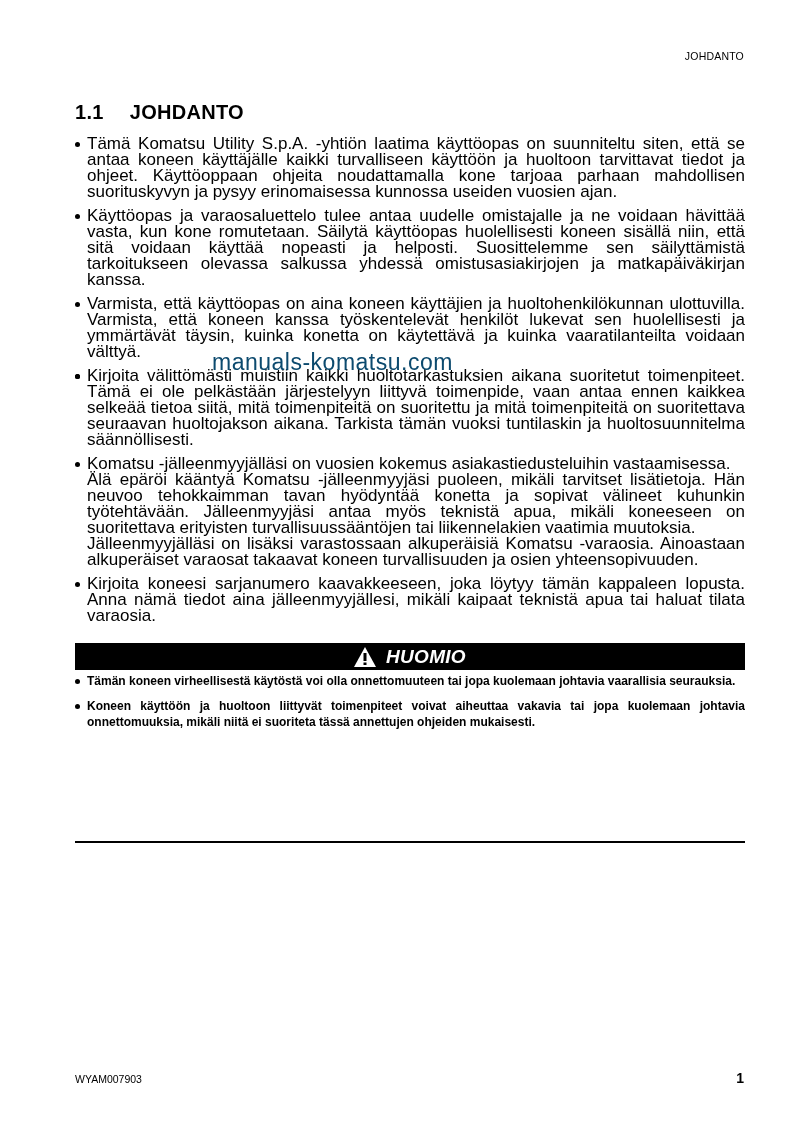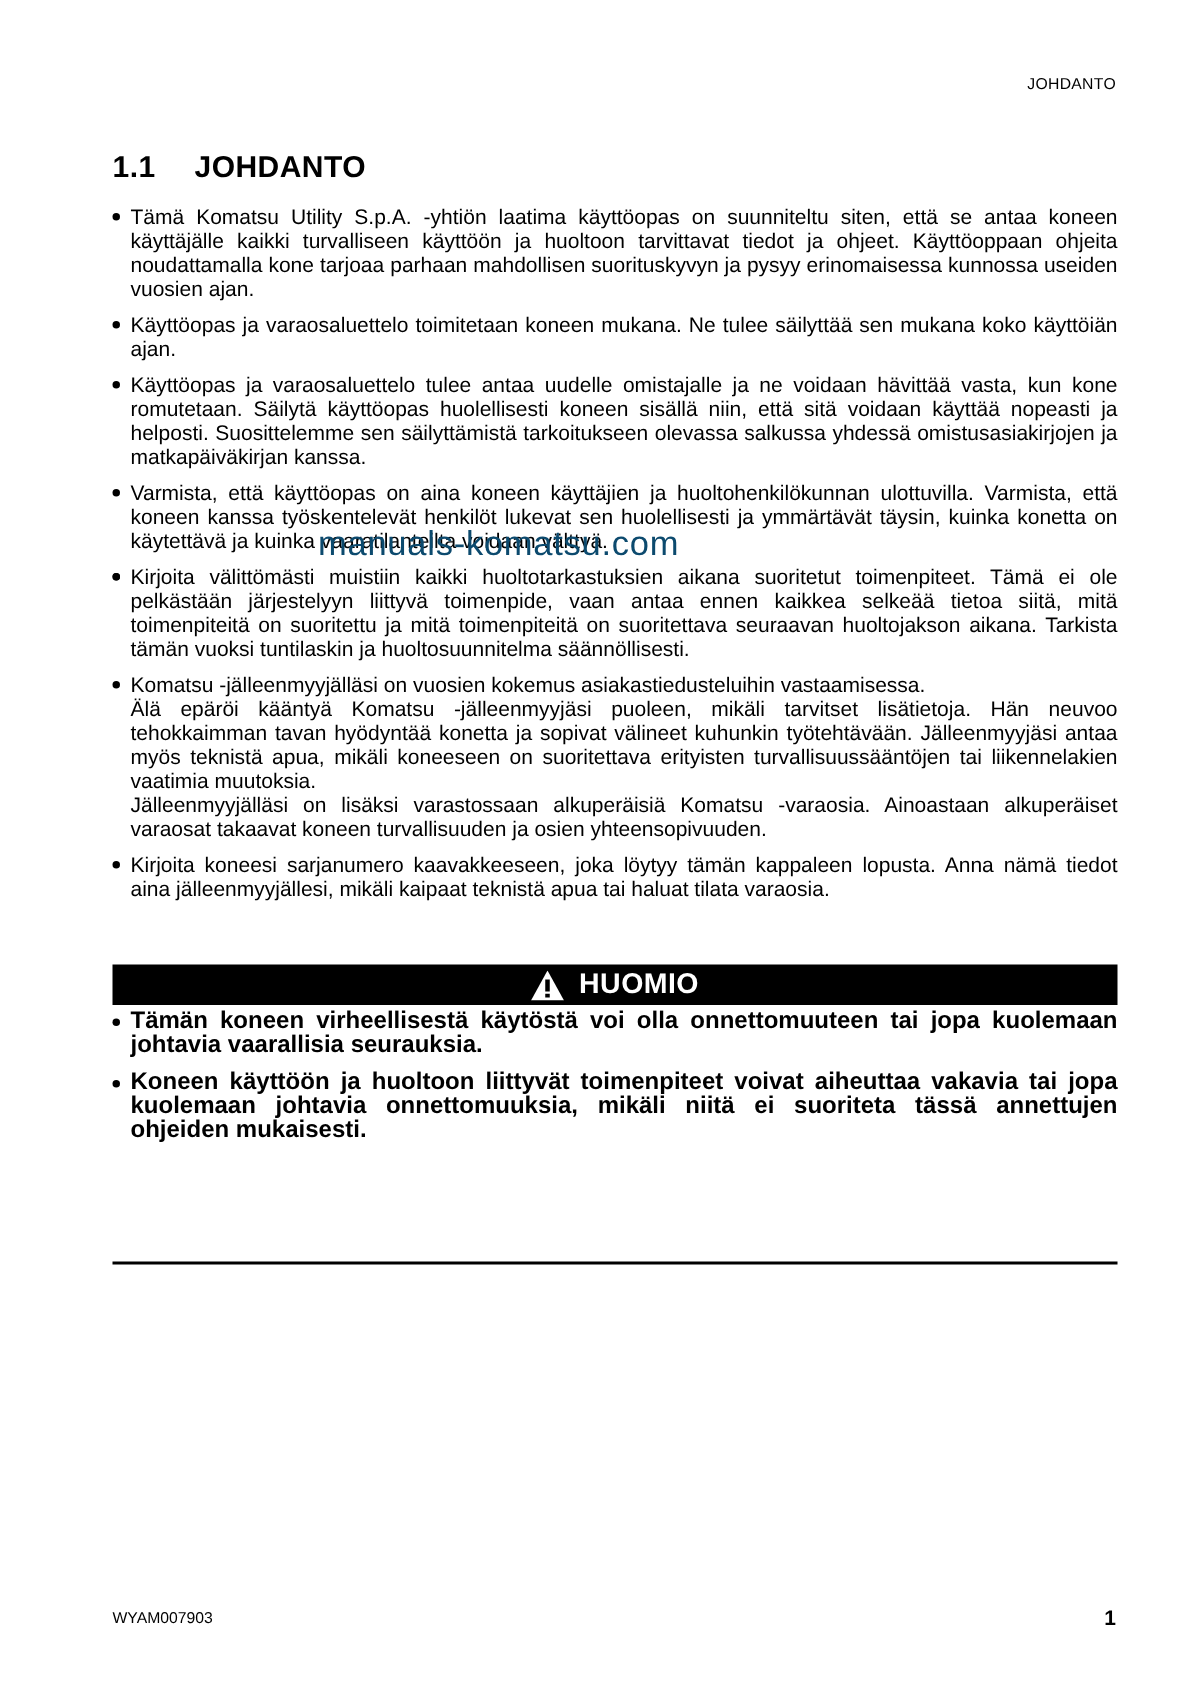--- a/index.html
+++ b/index.html
@@ -2,51 +2,47 @@
 <html><head>
 <meta charset="utf-8">
 <style>
   html, body { margin: 0; padding: 0; background: #ffffff; }
   body { width: 793px; height: 1123px; position: relative; overflow: hidden;
          font-family: "Liberation Sans", sans-serif; color: #000; }
   .running-header { position: absolute; top: 50px; right: 49px; font-size: 10.5px; letter-spacing: 0.2px; }
   .section-title { position: absolute; top: 101px; left: 75px; margin: 0; font-size: 20px; font-weight: bold; letter-spacing: 0.3px; }
   .section-title .num { margin-right: 26px; }
   .content { position: absolute; top: 136px; left: 75px; width: 670px; }
-  .bullet { position: relative; padding-left: 12px; font-size: 14px; line-height: 16px; text-align: justify; margin-bottom: 8px; }
+  .bullet { position: relative; padding-left: 12px; font-size: 17px; line-height: 16px; text-align: justify; margin-bottom: 8px; }
   .bullet .dot { position: absolute; left: 0; top: 6px; width: 5px; height: 5px; border-radius: 50%; background: #000; }
   .bullet p { margin: 0; }
   .warn-bar { position: absolute; top: 643px; left: 75px; width: 670px; height: 27px; background: #000;
               color: #fff; display: flex; align-items: center; justify-content: center; }
-  .warn-bar .title { font-weight: bold; font-size: 19px; margin-left: 10px; letter-spacing: 0.3px; }
+  .warn-bar .title { font-weight: bold; font-size: 19px; margin-left: 10px; letter-spacing: 0.3px; font-style: italic; }
   .warn-content { position: absolute; top: 673px; left: 75px; width: 670px; }
-  .warn-content .bullet { font-weight: bold; font-size: 16px; margin-bottom: 9px; }
+  .warn-content .bullet { font-weight: bold; font-size: 12px; margin-bottom: 9px; }
   .rule { position: absolute; top: 841px; left: 75px; width: 670px; height: 2px; background: #000; }
   .footer-code { position: absolute; top: 1073px; left: 75px; font-size: 10.5px; }
   .footer-page { position: absolute; top: 1070px; right: 49px; font-size: 14px; font-weight: bold; }
   .watermark { position: absolute; top: 349px; left: 212px; font-size: 23px; color: #0c4a6e; letter-spacing: 0.5px;
                font-family: "Liberation Sans", sans-serif; white-space: nowrap; }
 </style>
 </head>
 <body>
 
 <div class="running-header">JOHDANTO</div>
 
 <h1 class="section-title">
   <span class="num">1.1</span><span>JOHDANTO</span>
 </h1>
 
 <div class="content">
   <div class="bullet">
     <span class="dot"></span>
     <p>Tämä Komatsu Utility S.p.A. -yhtiön laatima käyttöopas on suunniteltu siten, että se antaa koneen käyttäjälle kaikki turvalliseen käyttöön ja huoltoon tarvittavat tiedot ja ohjeet. Käyttöoppaan ohjeita noudattamalla kone tarjoaa parhaan mahdollisen suorituskyvyn ja pysyy erinomaisessa kunnossa useiden vuosien ajan.</p>
-  </div>
-  <div class="bullet">
-    <span class="dot"></span>
-    <p>Käyttöopas ja varaosaluettelo toimitetaan koneen mukana. Ne tulee säilyttää sen mukana koko käyttöiän ajan.</p>
   </div>
   <div class="bullet">
     <span class="dot"></span>
     <p>Käyttöopas ja varaosaluettelo tulee antaa uudelle omistajalle ja ne voidaan hävittää vasta, kun kone romutetaan. Säilytä käyttöopas huolellisesti koneen sisällä niin, että sitä voidaan käyttää nopeasti ja helposti. Suosittelemme sen säilyttämistä tarkoitukseen olevassa salkussa yhdessä omistusasiakirjojen ja matkapäiväkirjan kanssa.</p>
   </div>
   <div class="bullet">
     <span class="dot"></span>
     <p>Varmista, että käyttöopas on aina koneen käyttäjien ja huoltohenkilökunnan ulottuvilla. Varmista, että koneen kanssa työskentelevät henkilöt lukevat sen huolellisesti ja ymmärtävät täysin, kuinka konetta on käytettävä ja kuinka vaaratilanteilta voidaan välttyä.</p>
   </div>
   <div class="bullet">

